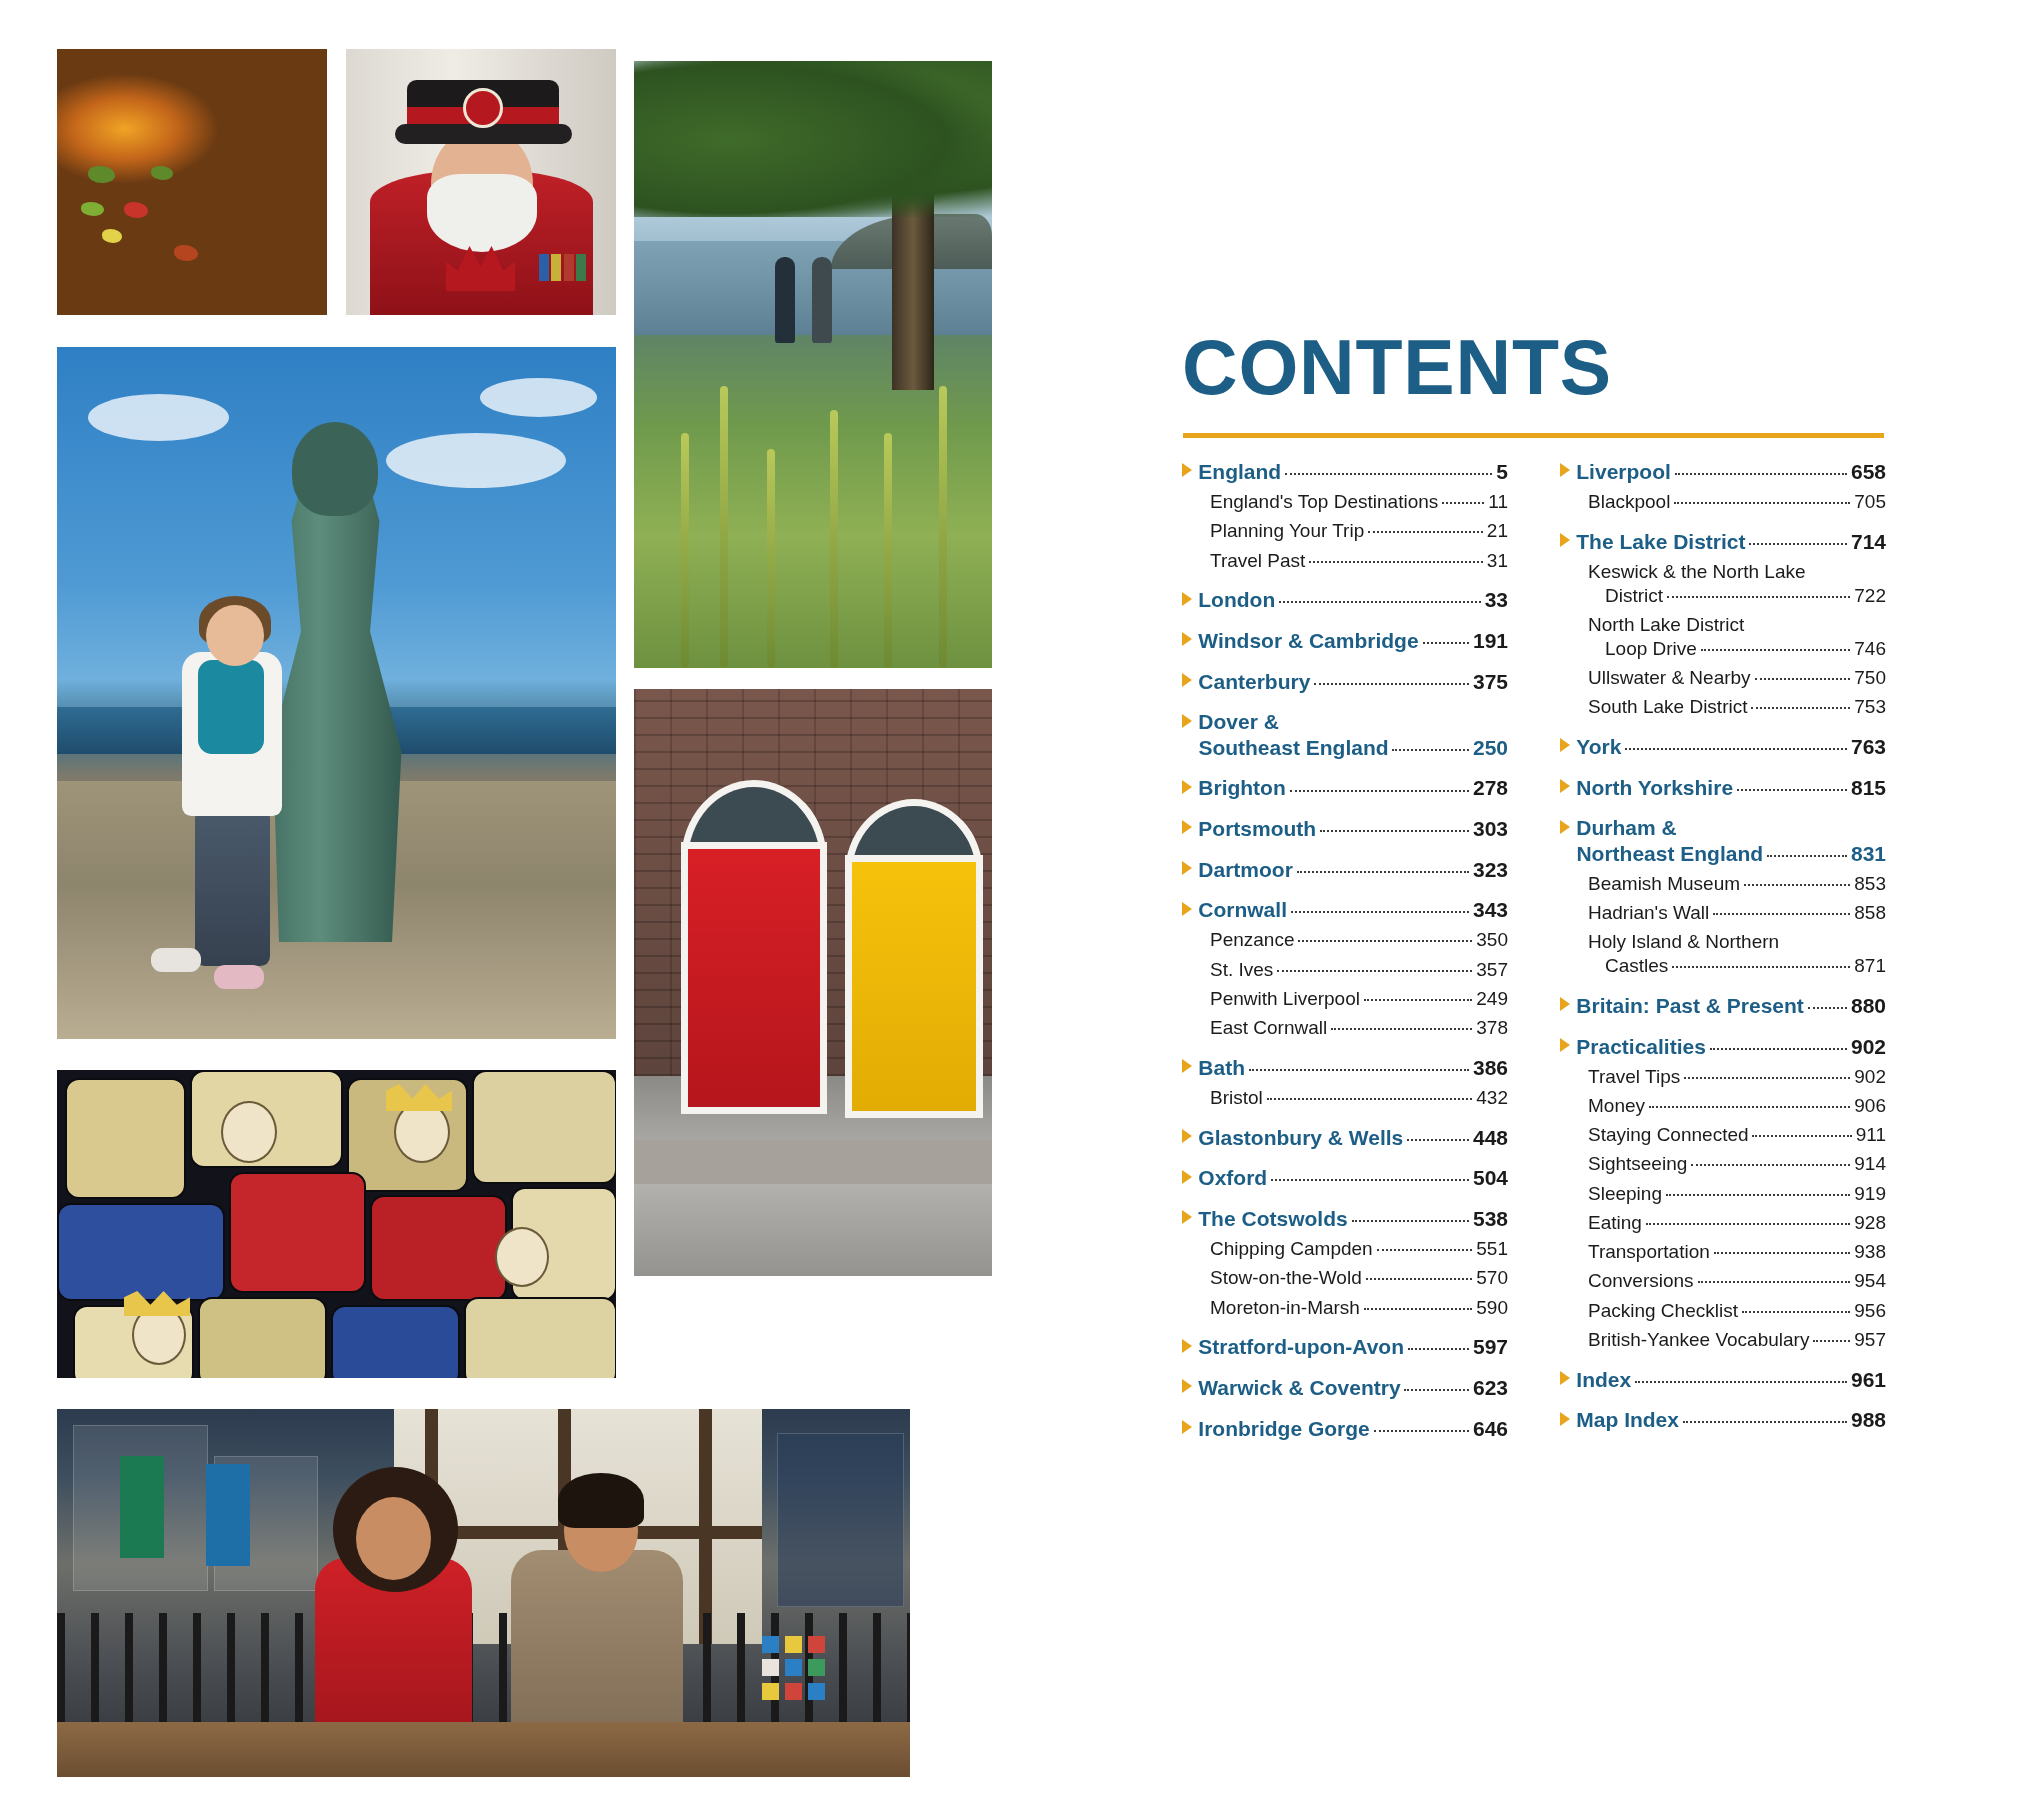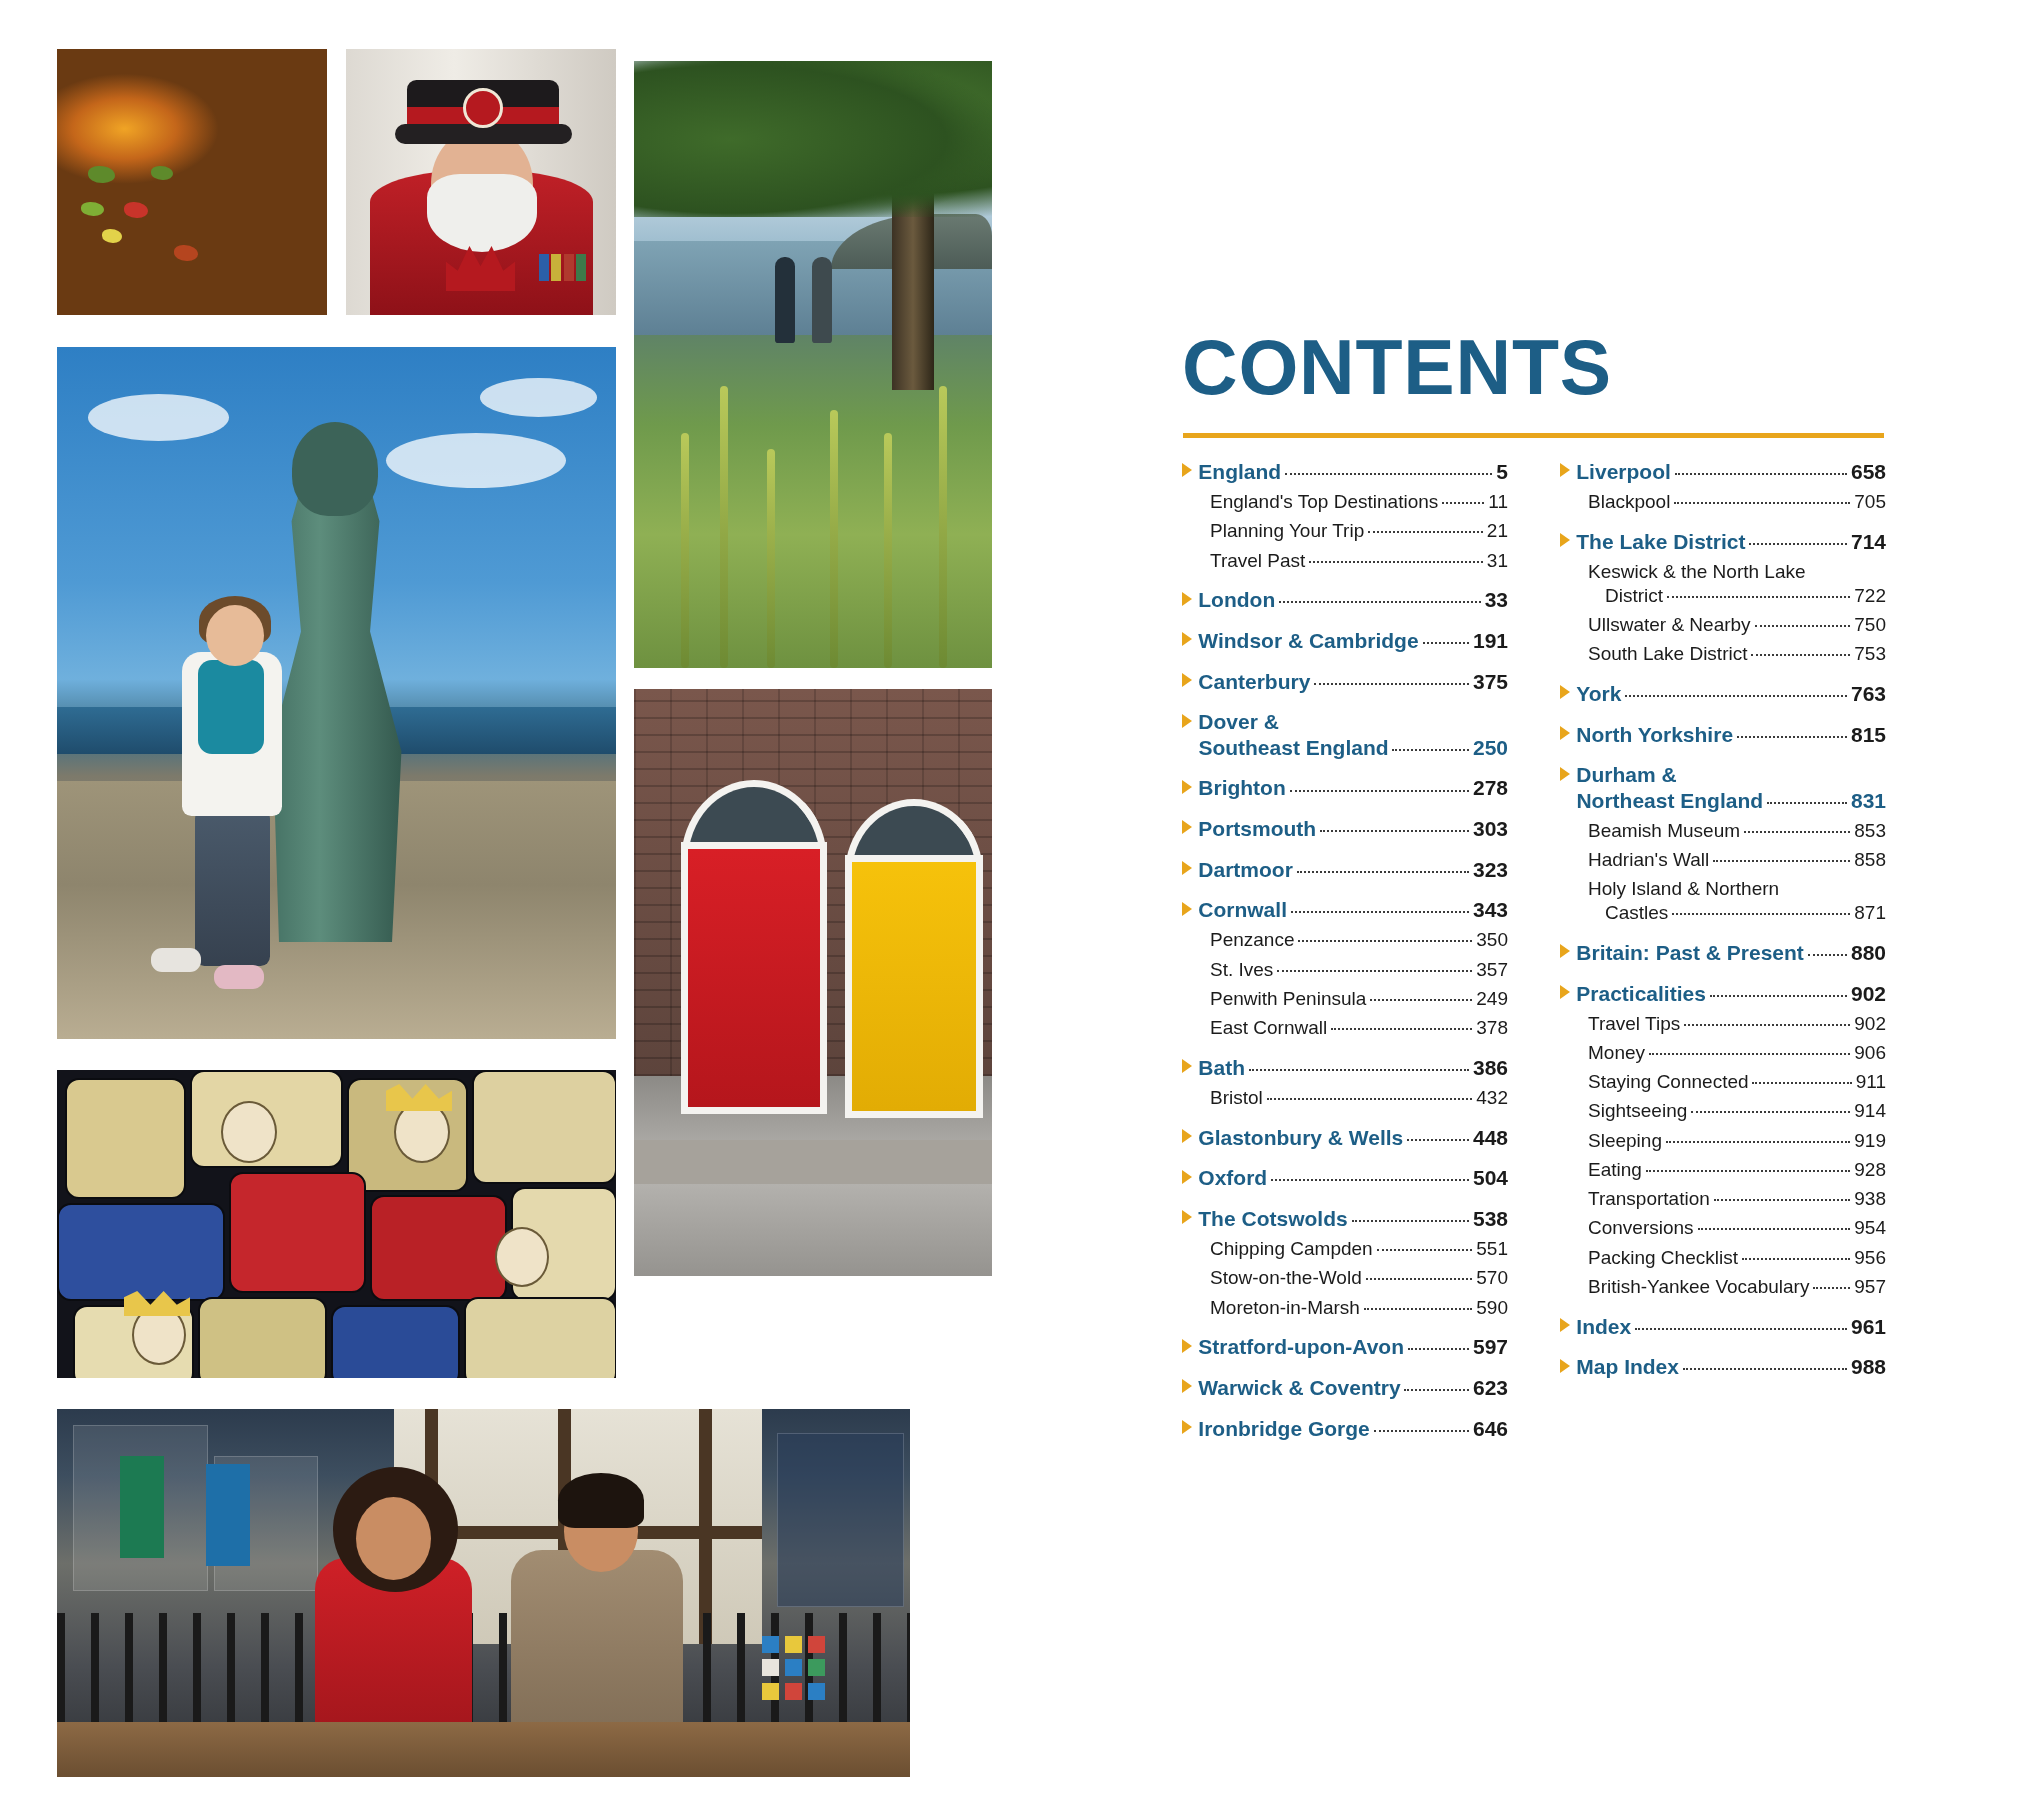--- a/index.html
+++ b/index.html
@@ -616,21 +616,21 @@
           <span class="lbl">Penzance</span>
           <span class="dots"></span>
           <span class="pg">350</span>
         </div>
         <div class="toc-sub">
           <span class="lbl">St. Ives</span>
           <span class="dots"></span>
           <span class="pg">357</span>
         </div>
         <div class="toc-sub">
-          <span class="lbl">Penwith Peninsula</span>
+          <span class="lbl">Penwith Liverpool</span>
           <span class="dots"></span>
           <span class="pg">249</span>
         </div>
         <div class="toc-sub">
           <span class="lbl">East Cornwall</span>
           <span class="dots"></span>
           <span class="pg">378</span>
         </div>
         <div class="toc-top">
           <span class="arrow"></span>
@@ -716,20 +716,30 @@
         <div class="multi-sub">
           <div class="line1">
             <span class="lbl">Keswick &amp; the North Lake</span>
           </div>
           <div class="line2">
             <span class="lbl">District</span>
             <span class="dots"></span>
             <span class="pg">722</span>
           </div>
         </div>
+        <div class="multi-sub">
+          <div class="line1">
+            <span class="lbl">North Lake District</span>
+          </div>
+          <div class="line2">
+            <span class="lbl">Loop Drive</span>
+            <span class="dots"></span>
+            <span class="pg">746</span>
+          </div>
+        </div>
         <div class="toc-sub">
           <span class="lbl">Ullswater &amp; Nearby</span>
           <span class="dots"></span>
           <span class="pg">750</span>
         </div>
         <div class="toc-sub">
           <span class="lbl">South Lake District</span>
           <span class="dots"></span>
           <span class="pg">753</span>
         </div>

